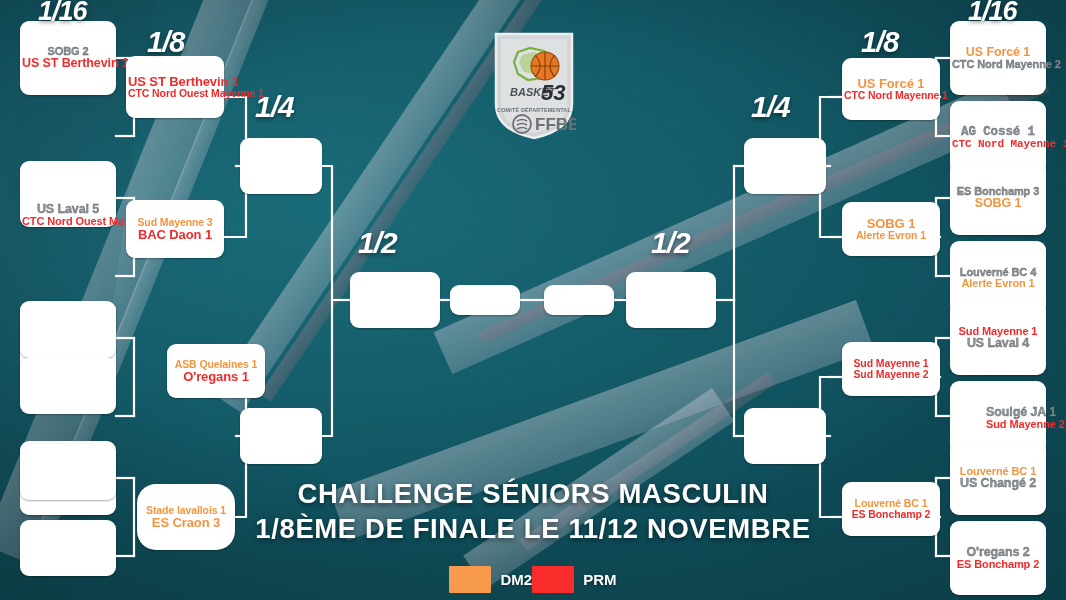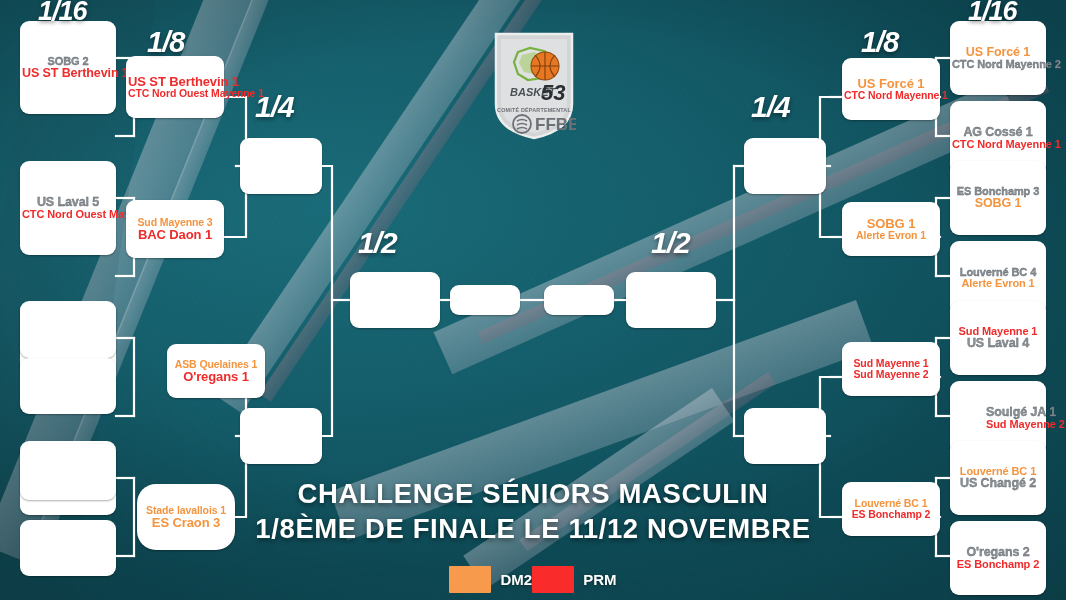--- a/index.html
+++ b/index.html
@@ -237,25 +237,25 @@
 
   <div class="round-label" style="left:38px; top:-4px; font-size:27px;">1/16</div>
   <div class="round-label" style="left:147px; top:26px; font-size:29px;">1/8</div>
   <div class="round-label" style="left:255px; top:90px; font-size:30px;">1/4</div>
   <div class="round-label" style="left:358px; top:226px; font-size:30px;">1/2</div>
   <div class="round-label" style="left:651px; top:226px; font-size:30px;">1/2</div>
   <div class="round-label" style="left:751px; top:90px; font-size:30px;">1/4</div>
   <div class="round-label" style="left:861px; top:26px; font-size:29px;">1/8</div>
   <div class="round-label" style="left:968px; top:-4px; font-size:27px;">1/16</div>
 
-  <div class="match r16" style="left:20px; top:21px; height:93px;">
+  <div class="match r16" style="left:20px; top:21px; height:74px;">
     <div class="team t-gray">SOBG 2</div>
     <div class="team big t-red">US ST Berthevin 1</div>
   </div>
-  <div class="match r16" style="left:20px; top:161px; height:94px;">
+  <div class="match r16" style="left:20px; top:161px; height:66px;justify-content:flex-end;">
     <div class="team big t-gray">US Laval 5</div>
     <div class="team t-red">CTC Nord Ouest Mayenne 1</div>
   </div>
   <div class="match r16" style="left:20px; top:301px; height:74px;">
     <div class="team big t-gray">US Changé 1</div>
     <div class="team big t-red">BAC Daon 1</div>
   </div>
   <div class="match r16" style="left:20px; top:441px; height:74px;">
     <div class="team t-orange">Sud Mayenne 3</div>
     <div class="team t-gray">Sud Mayenne 4</div>
@@ -321,21 +321,21 @@
   </div>
   <div class="match r8" style="left:842px; top:482px; height:54px;">
     <div class="team t-orange">Louverné BC 1</div>
     <div class="team t-red">ES Bonchamp 2</div>
   </div>
 
   <div class="match r16" style="left:950px; top:21px; height:74px;">
     <div class="team big t-orange">US Forcé 1</div>
     <div class="team t-gray">CTC Nord Mayenne 2</div>
   </div>
-  <div class="match r16" style="left: 950px; top: 101px; height: 74px;">
+  <div class="match r16" style="left: 950px; top: 101px; height: 74px; font-family: Liberation Mono, monospace;">
     <div class="team big t-gray">AG Cossé 1</div>
     <div class="team t-red">CTC Nord Mayenne 1</div>
   </div>
   <div class="match r16" style="left: 950px; height: 74px; top: 161px; justify-content: center;">
     <div class="team t-gray">ES Bonchamp 3</div>
     <div class="team big t-orange">SOBG 1</div>
   </div>
   <div class="match r16" style="left:950px; top:241px; height:74px;">
     <div class="team t-gray">Louverné BC 4</div>
     <div class="team t-orange">Alerte Evron 1</div>

